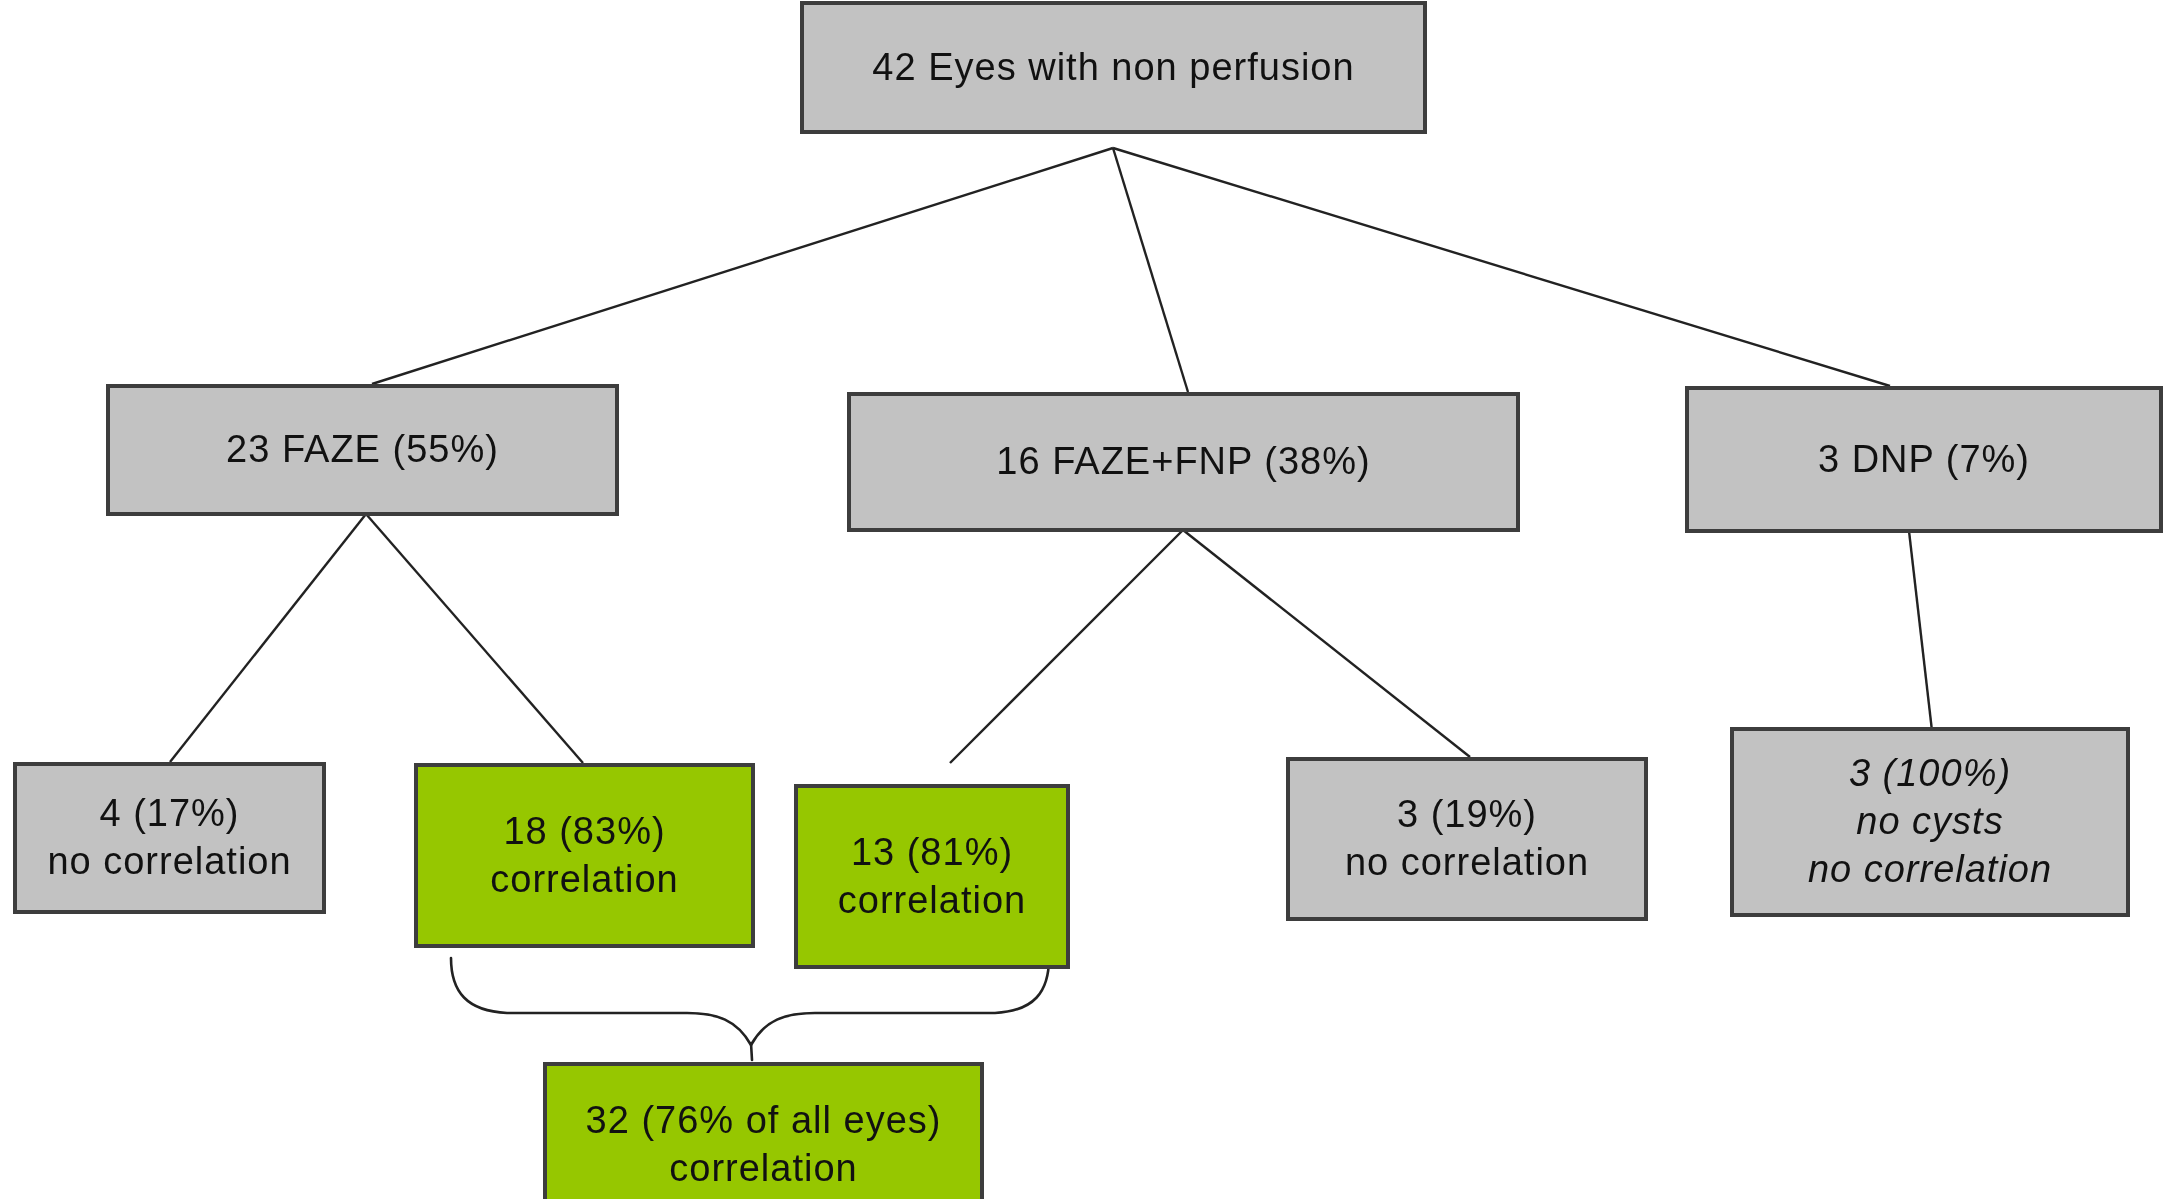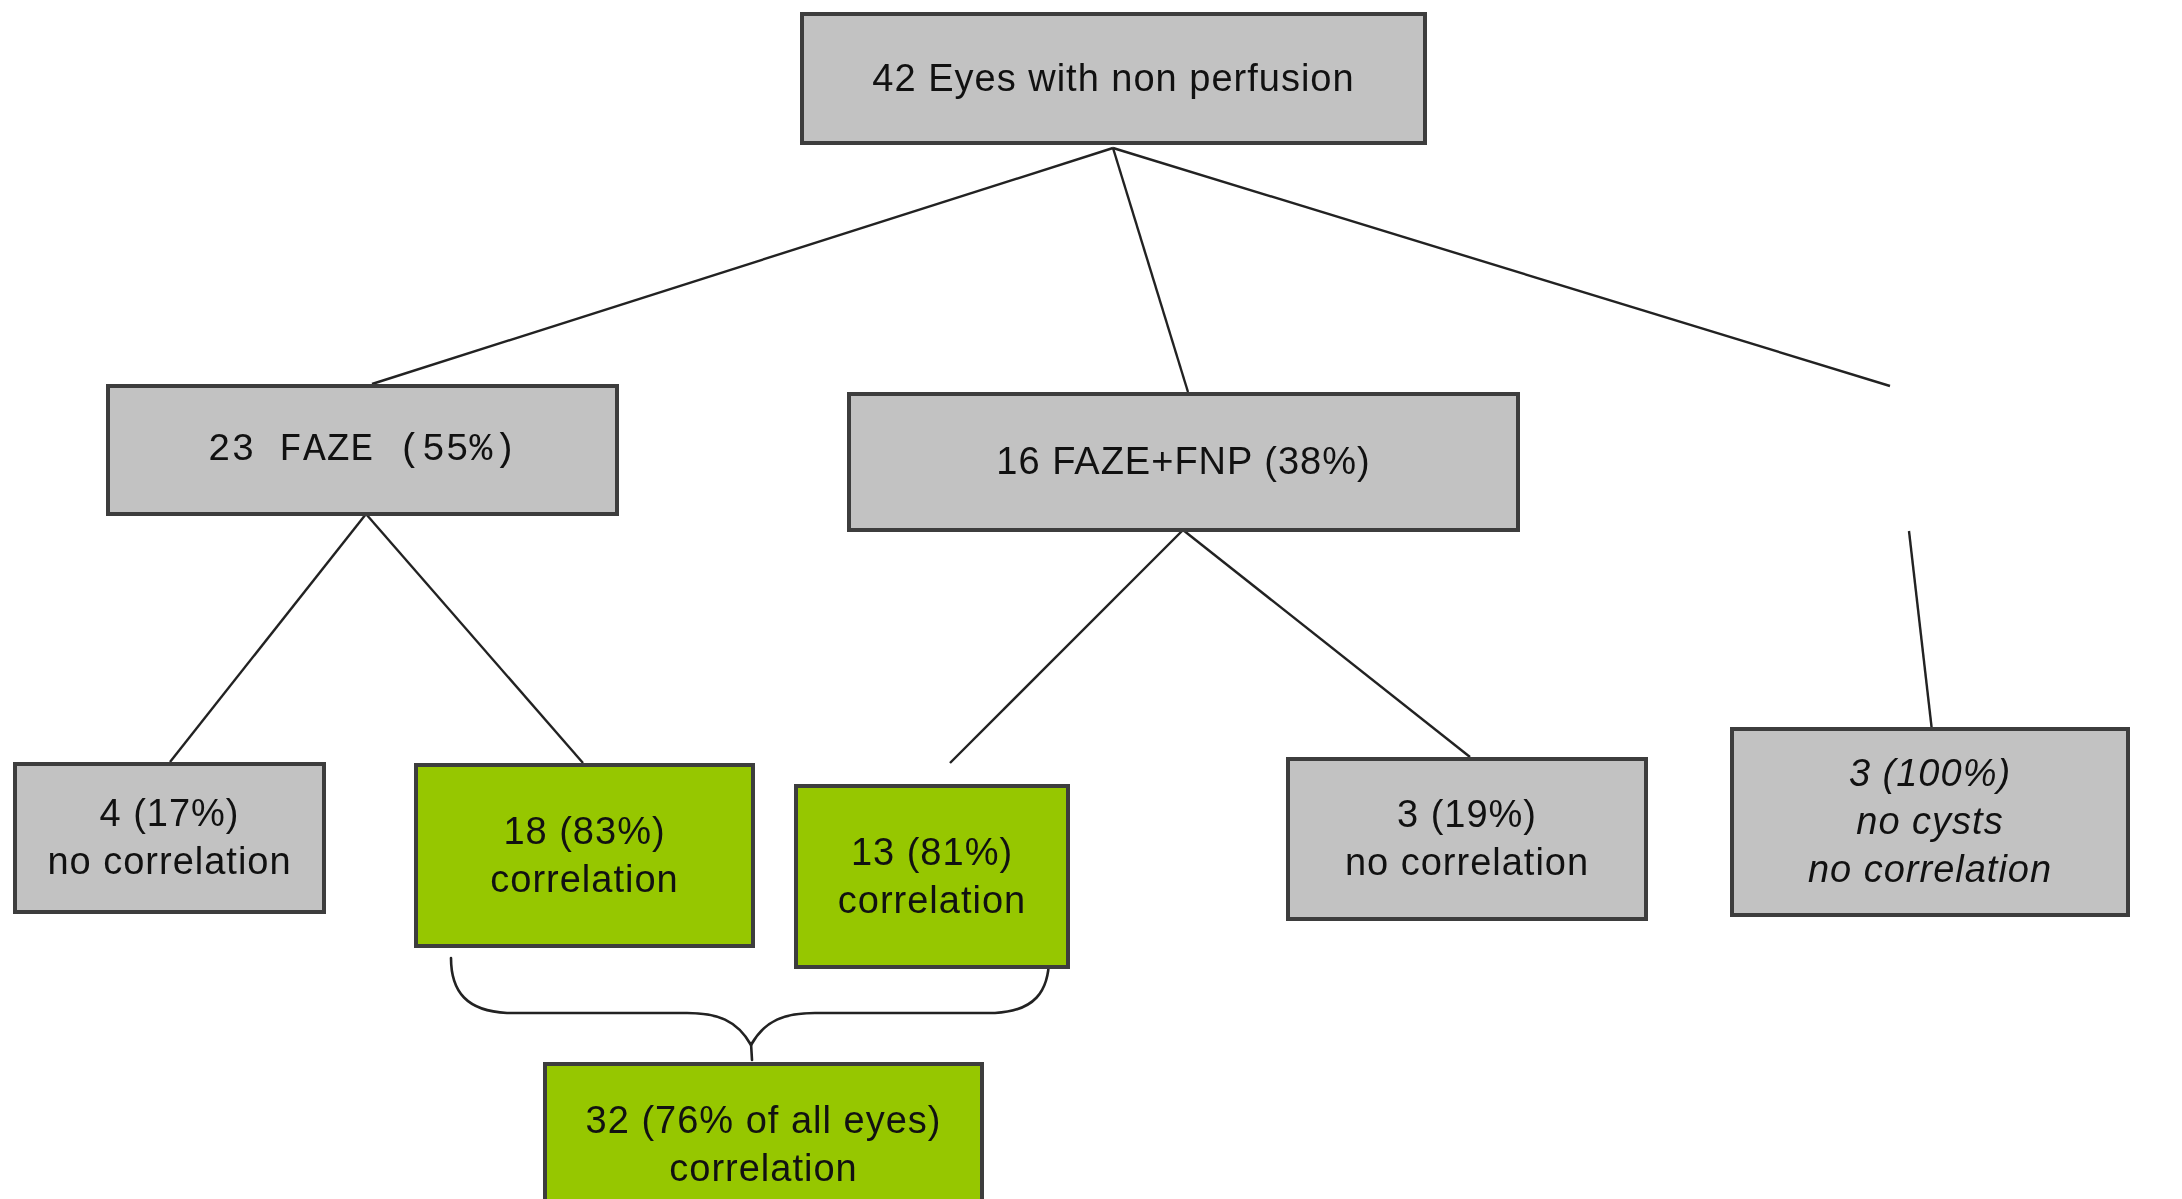--- a/index.html
+++ b/index.html
@@ -66,26 +66,27 @@
     <line x1="1113" y1="148" x2="1890" y2="386"></line>
     <line x1="366" y1="514" x2="170" y2="762"></line>
     <line x1="366" y1="514" x2="583" y2="763"></line>
     <line x1="1183" y1="530" x2="950" y2="763"></line>
     <line x1="1183" y1="530" x2="1470" y2="757"></line>
     <line x1="1909" y1="531" x2="1935" y2="757"></line>
     <path d="M451 958 C451 992 467 1011 507 1013 L687 1013 C717 1013 737 1020 751 1045 C765 1020 785 1013 815 1013 L995 1013 C1034 1011 1049 992 1049 958"></path>
     <path d="M751 1043 L752 1060"></path>
   </svg>
 
-  <div class="box gray" style="left:800px; top:12px; width:627px; height:133px;">42 Eyes with non perfusion</div>
+  <div class="box gray" style="left:800px; top:1px; width:627px; height:133px;">42 Eyes with non perfusion</div>
 
-  <div class="box gray" style="left:106px; top:384px; width:513px; height:132px;font-family:Liberation Mono, monospace;">23 FAZE (55%)</div>
+  <div class="box gray" style="left:106px; top:384px; width:513px; height:132px;">23 FAZE (55%)</div>
 
   <div class="box gray" style="left:847px; top:392px; width:673px; height:140px;">16 FAZE+FNP (38%)</div>
 
+  <div class="box gray" style="left:1685px; top:386px; width:478px; height:147px;">3 DNP (7%)</div>
 
   <div class="box gray" style="left:13px; top:762px; width:313px; height:152px;">4 (17%)
 no correlation</div>
 
   <div class="box green" style="left:414px; top:763px; width:341px; height:185px;">18 (83%)
 correlation</div>
 
   <div class="box green" style="left:794px; top:763px; width:276px; height:185px;margin-top:21px;">13 (81%)
 correlation</div>
 

